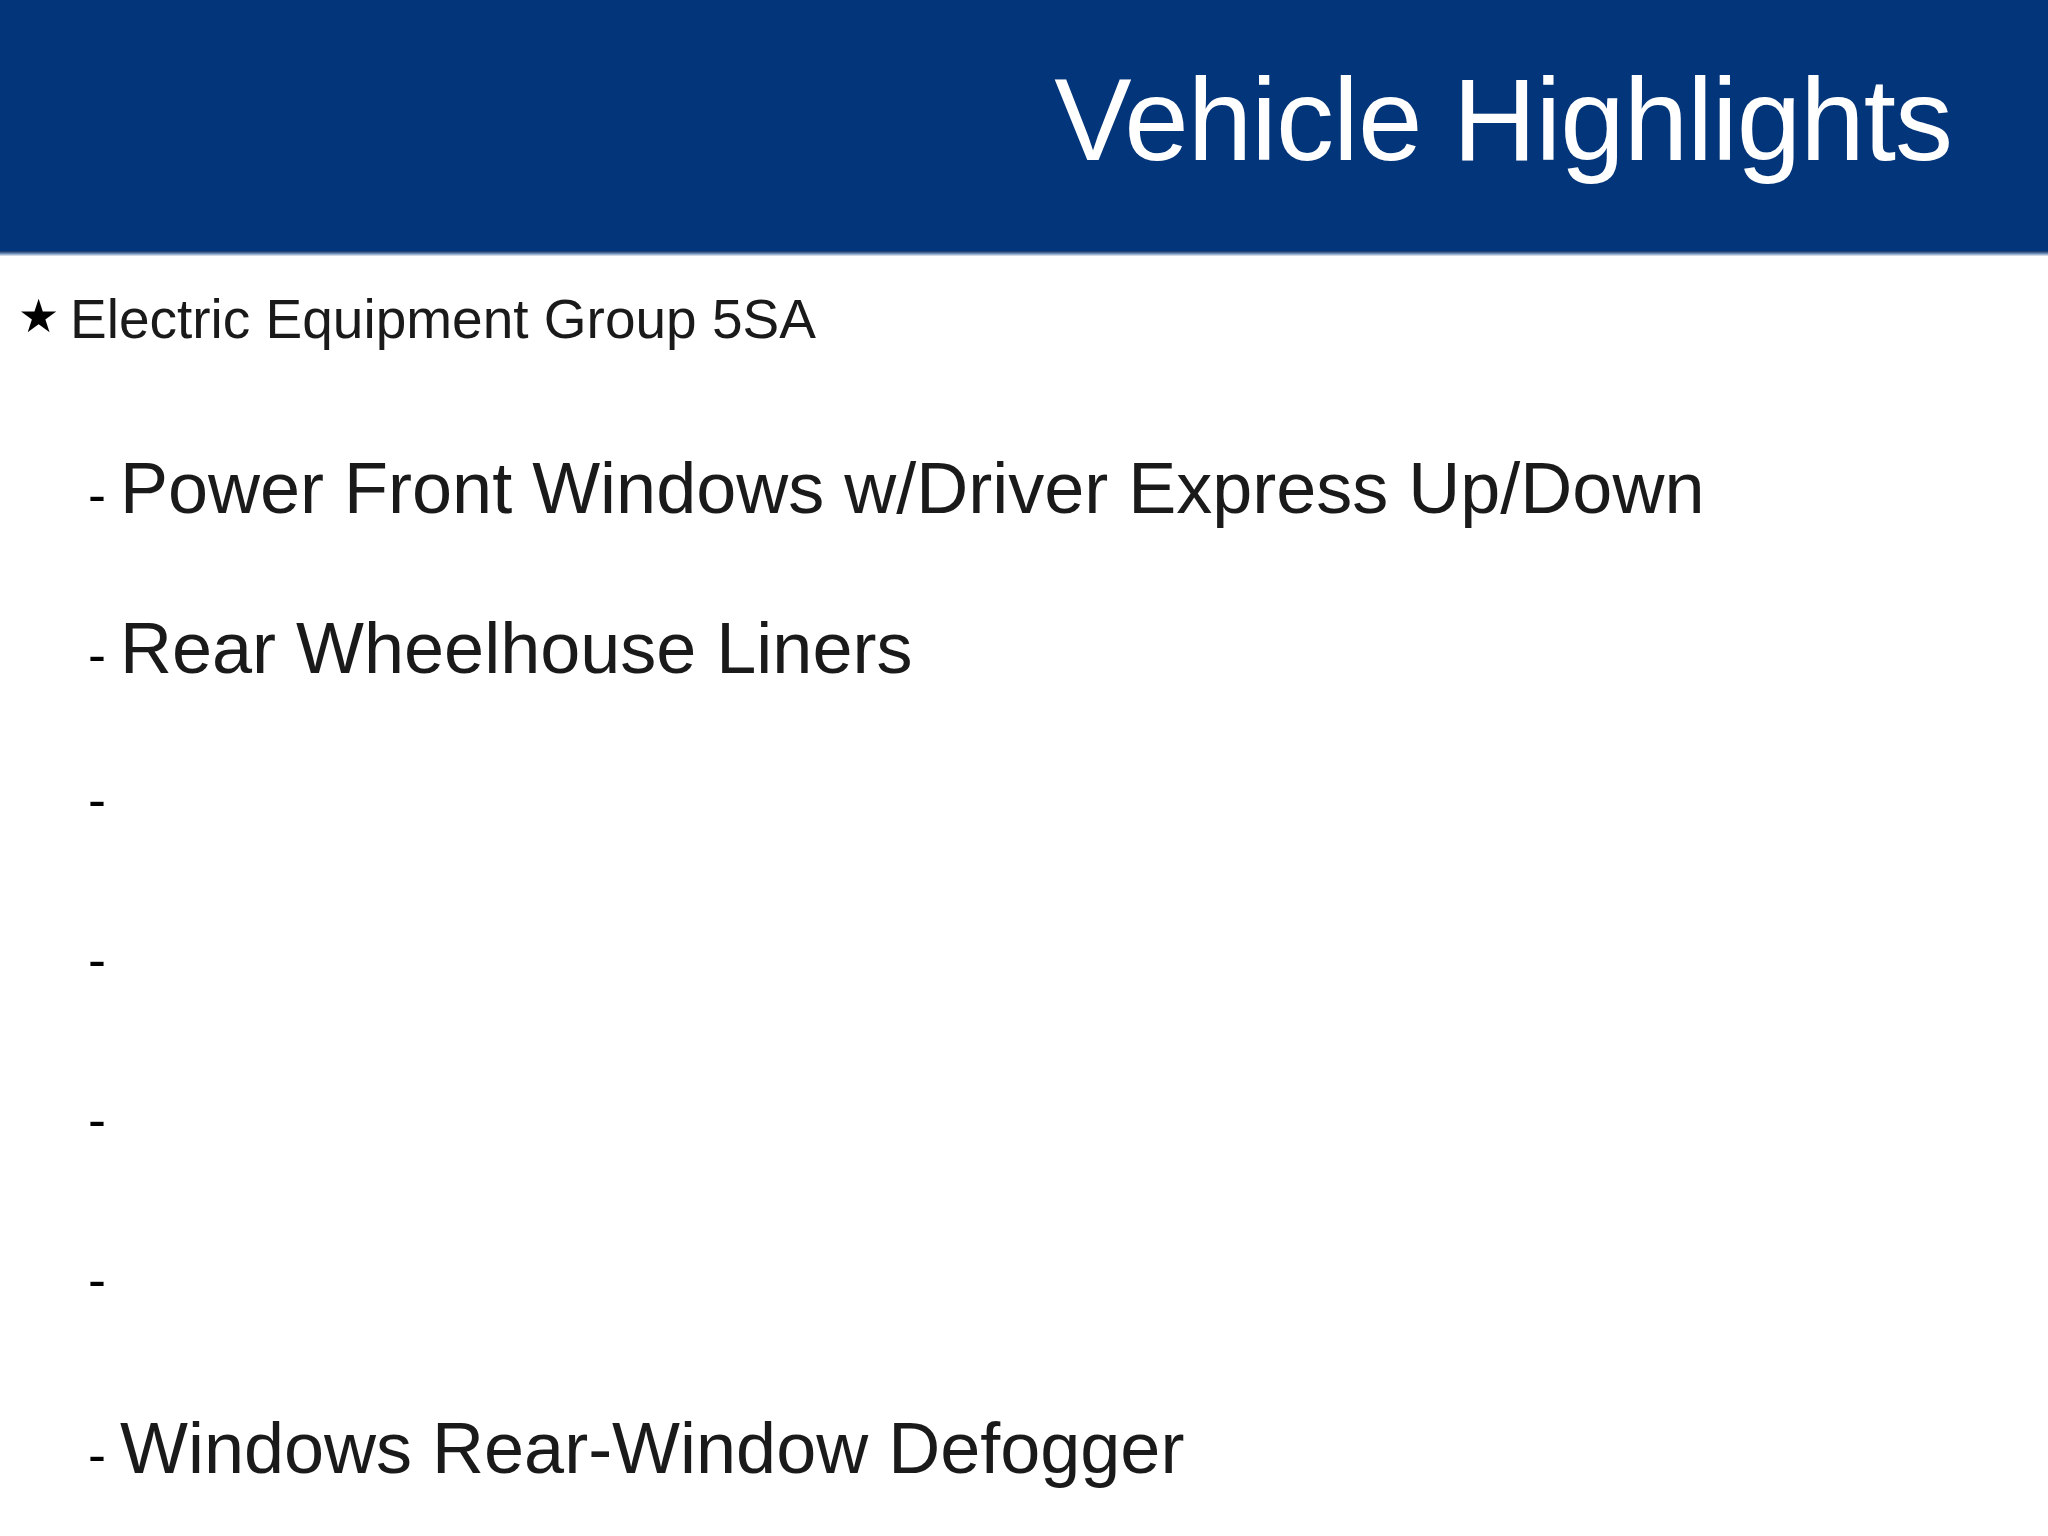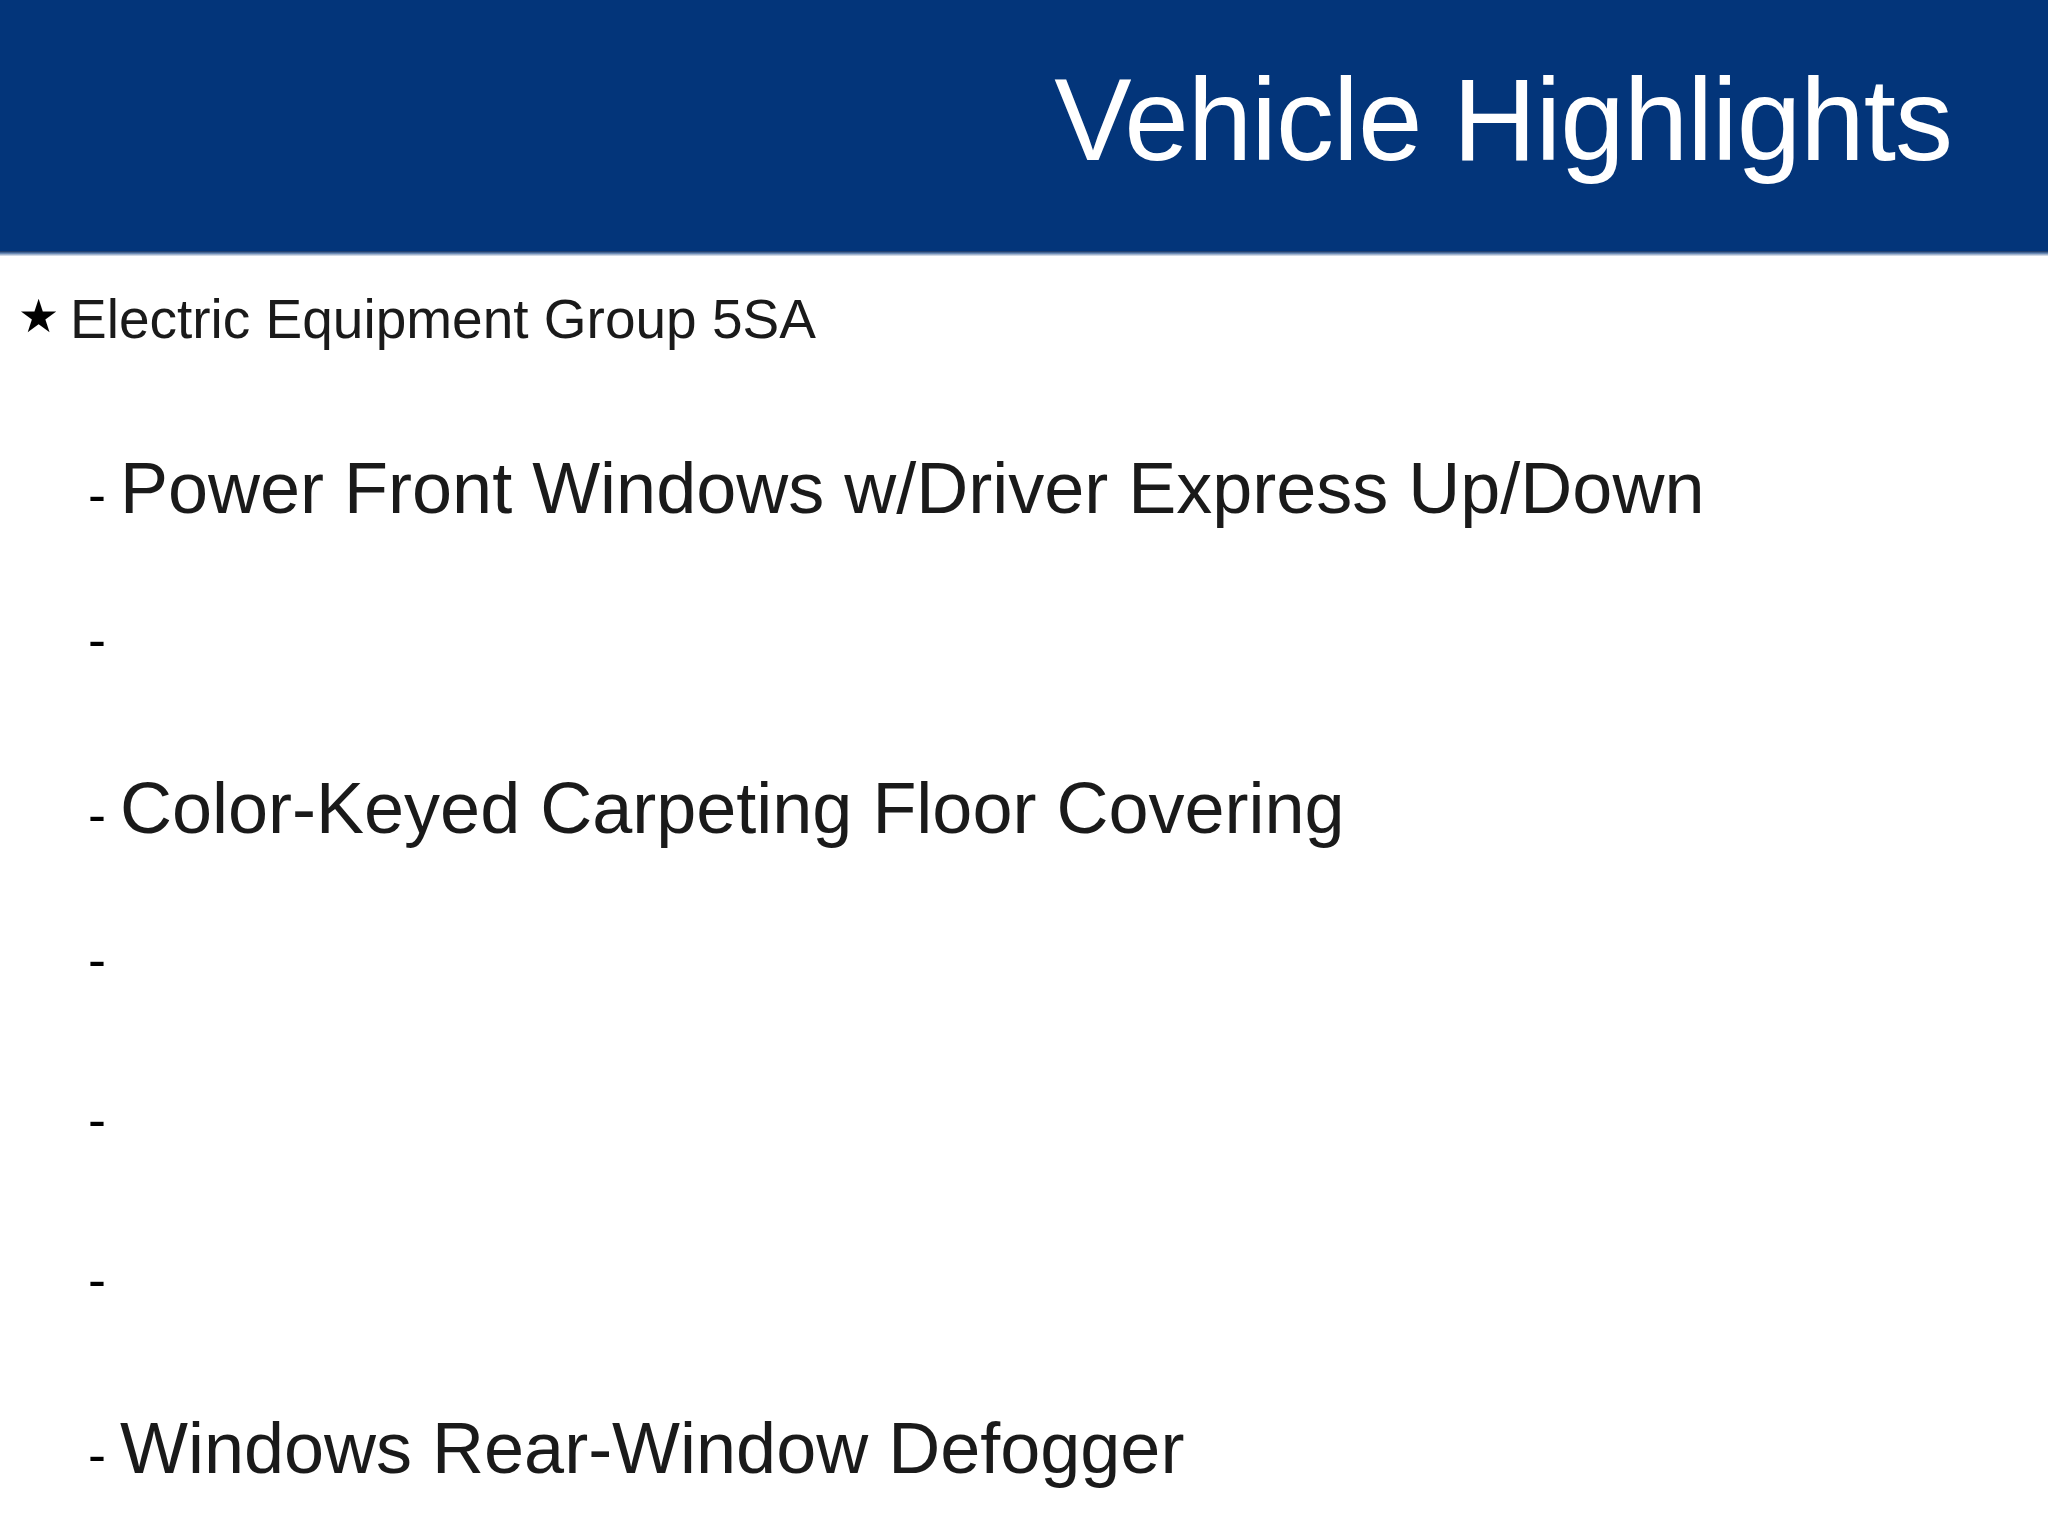--- a/index.html
+++ b/index.html
@@ -133,24 +133,24 @@
         <div class="bullet-row level-0" style="top: 36px;">
           <span class="bullet-marker">★</span>
           <span class="bullet-text">Electric Equipment Group 5SA</span>
         </div>
         <div class="bullet-row level-1" style="top: 196px;">
           <span class="bullet-marker">-</span>
           <span class="bullet-text">Power Front Windows w/Driver Express Up/Down</span>
         </div>
         <div class="bullet-row level-1" style="top: 356px;">
           <span class="bullet-marker">-</span>
+          <span class="bullet-text">Rear Wheelhouse Liners</span>
         </div>
         <div class="bullet-row level-1" style="top: 516px;">
           <span class="bullet-marker">-</span>
-          <span class="bullet-text">Color-Keyed Carpeting Floor Covering</span>
         </div>
         <div class="bullet-row level-1" style="top: 676px;">
           <span class="bullet-marker">-</span>
         </div>
         <div class="bullet-row level-1" style="top: 836px;">
           <span class="bullet-marker">-</span>
         </div>
         <div class="bullet-row level-1" style="top: 996px;">
           <span class="bullet-marker">-</span>
         </div>

